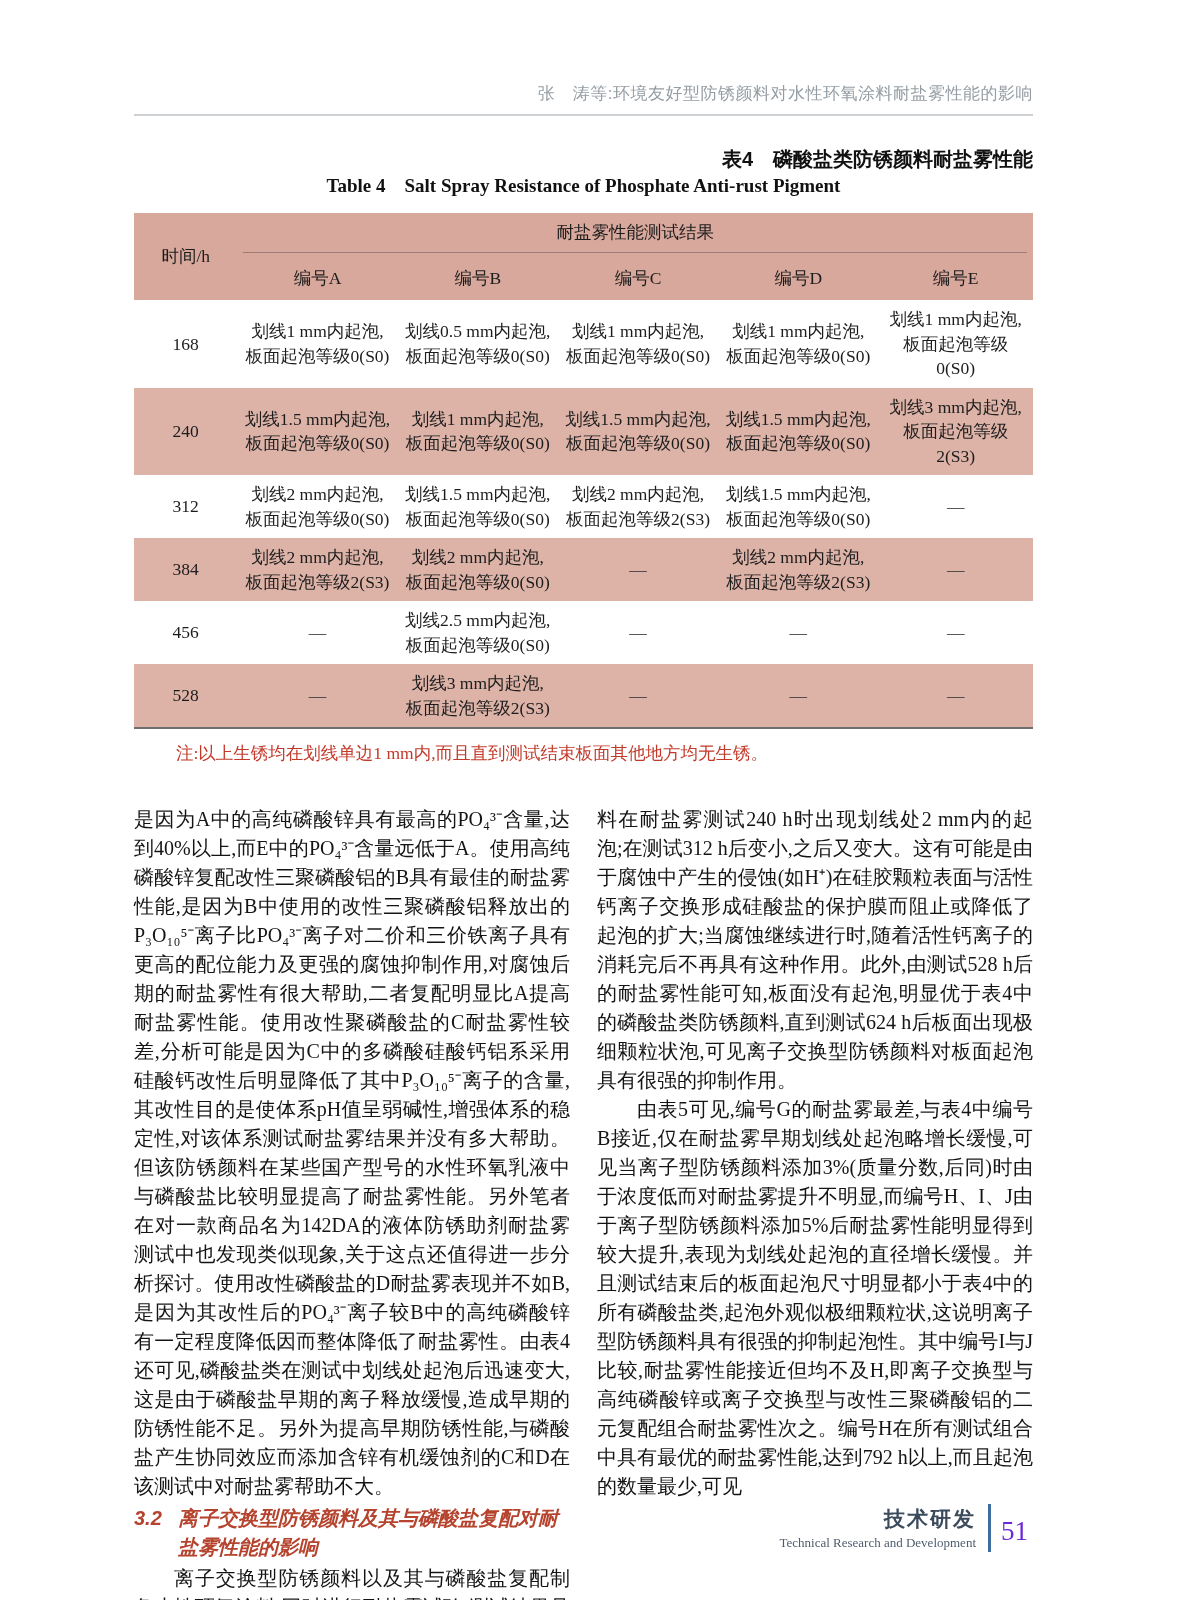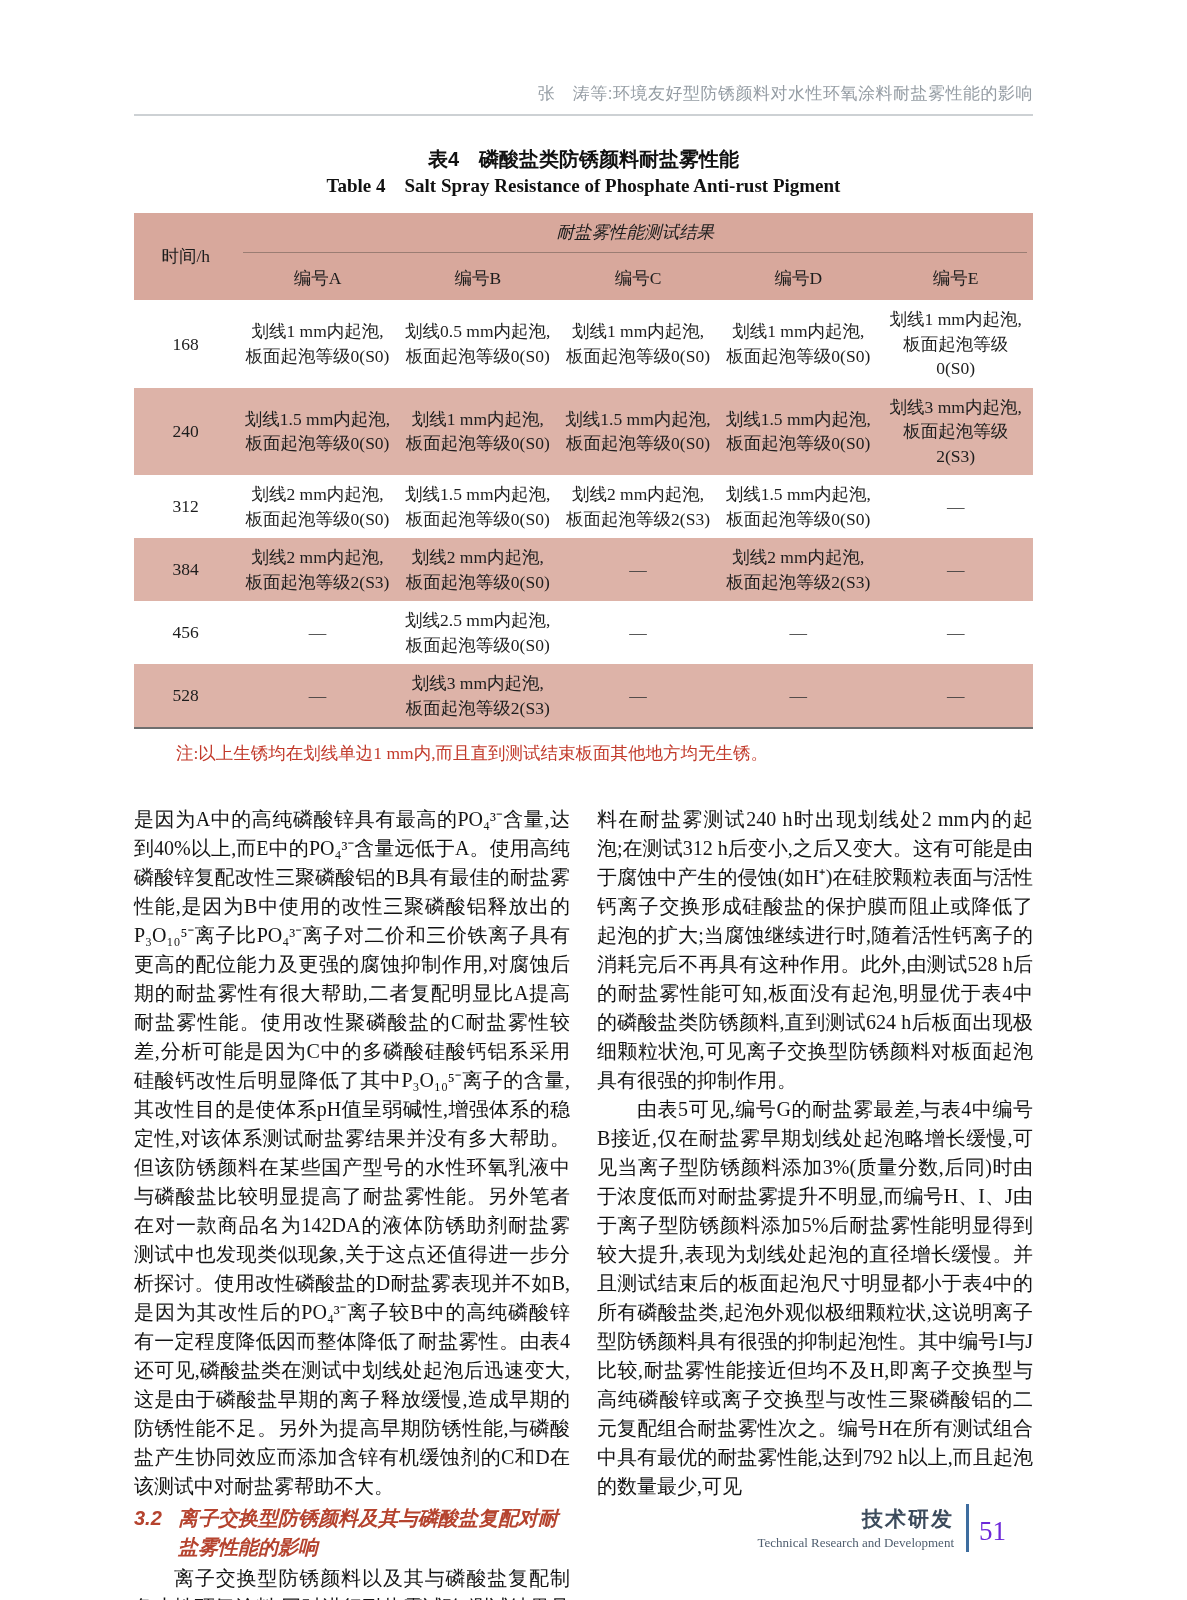--- a/index.html
+++ b/index.html
@@ -21,21 +21,21 @@
     font-size: 17px;
     color: #959da4;
     letter-spacing: 0.5px;
     padding-bottom: 9px;
     border-bottom: 2px solid #cdd1d4;
   }
 
   
   .table-title-zh {
     margin-top: 30px;
-    text-align: center;
+    text-align: right;
     font-family: "Liberation Sans", sans-serif;
     font-weight: bold;
     font-size: 20px;
     color: #111;
   }
   .table-title-en {
     text-align: center;
     font-family: "Liberation Serif", serif;
     font-weight: bold;
     font-size: 19px;
@@ -51,21 +51,21 @@
     line-height: 1.4;
     border-bottom: 2px solid #6e6e6e;
   }
   table.data-table th, table.data-table td {
     text-align: center;
     vertical-align: middle;
     padding: 7px 6px;
   }
   thead th { background: #d8a89c; font-weight: normal; }
   th.time-col { width: 11.5%; }
-  th.group-th { padding: 9px 6px 7px 6px; font-style: italic; }
+  th.group-th { padding: 9px 6px 7px 6px; }
   th.group-th .rule-holder {
     display: block;
     padding-bottom: 7px;
     border-bottom: 1px solid #9b7d73;
   }
   tr.sub-header th { padding: 6px 6px 10px 6px; }
   tbody td { background: #ffffff; }
   tbody tr.stripe td { background: #ddb3a8; }
   td.dash { color: #3a3a3a; }
 
@@ -102,21 +102,21 @@
     color: #b5432e;
     text-align: left;
     font-style: italic;
   }
   .section-heading .sec-num { flex: 0 0 44px; }
   .section-heading .sec-text { flex: 1; }
 
   
   .page-footer {
     position: absolute;
-    right: 160px; bottom: 48px;
+    right: 138px; bottom: 48px;
     display: flex;
     align-items: center;
   }
   .footer-labels { text-align: right; }
   .footer-zh {
     font-family: "Liberation Sans", sans-serif;
     font-weight: bold;
     font-size: 21px;
     color: #3c4b5c;
     letter-spacing: 2px;

